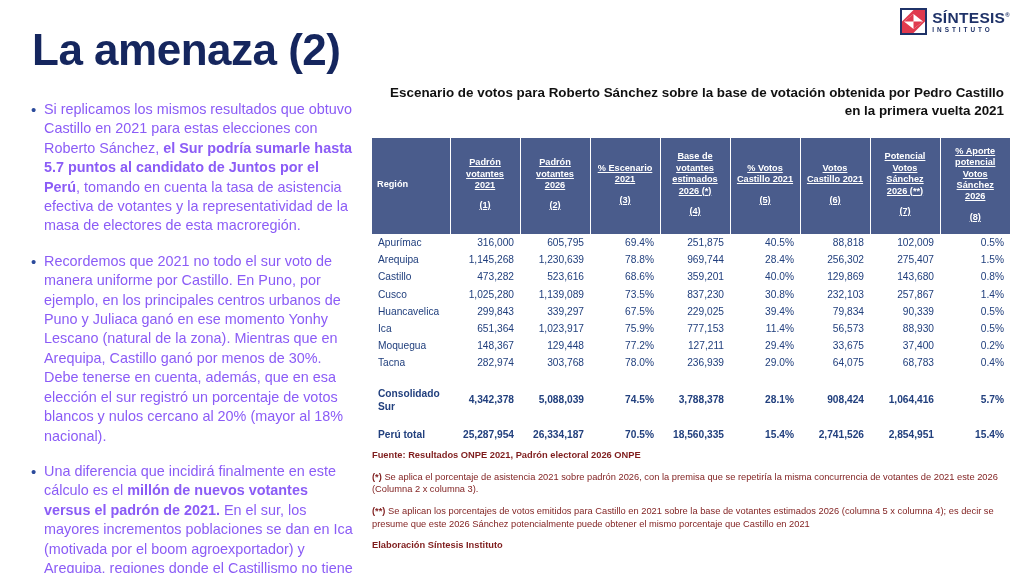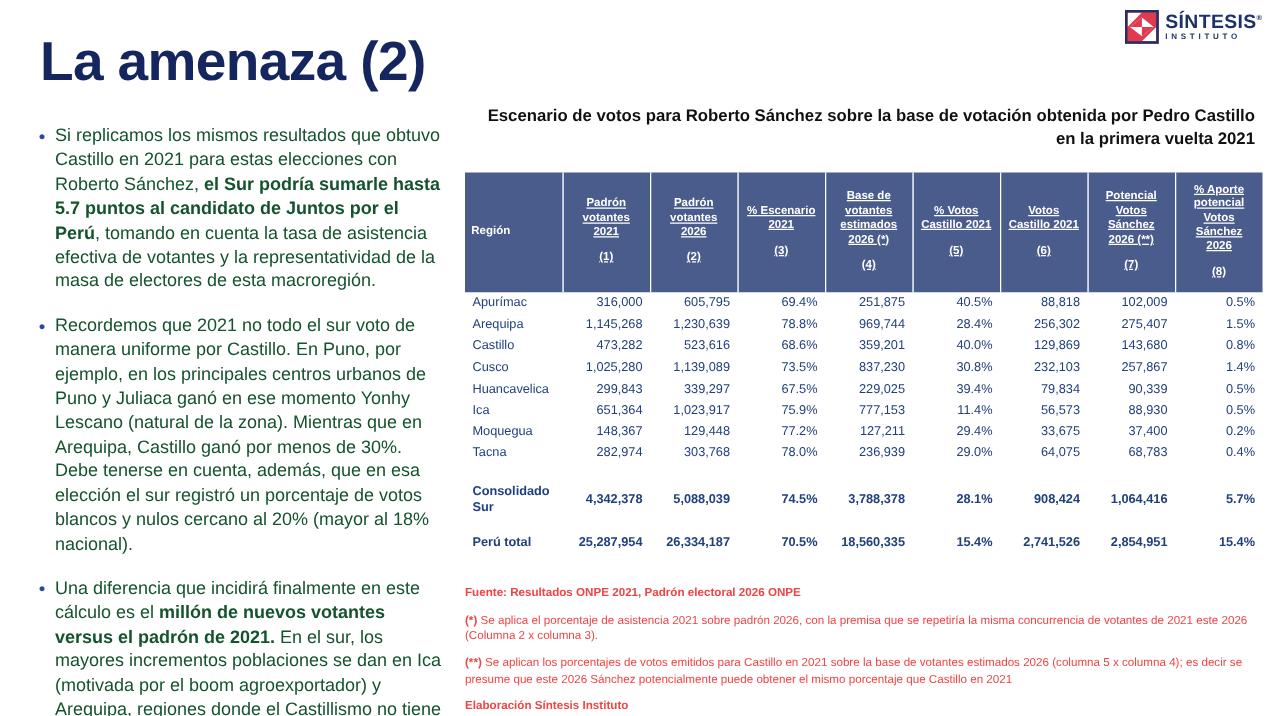--- a/index.html
+++ b/index.html
@@ -90,21 +90,21 @@
     width: 16px;
     flex: 0 0 16px;
     text-align: left;
     padding-left: 3px;
     box-sizing: border-box;
   }
   .bullet-text {
     flex: 1;
     font-size: 14.4px;
     line-height: 19.4px;
-    color: #14532d;
+    color: #8b5cf6;
   }
   .bullet-text b { font-weight: bold; }
 
   
   #right-pane {
     position: absolute;
     left: 372px;
     top: 84px;
     width: 638px;
   }
@@ -177,22 +177,22 @@
     background: #ffffff;
   }
   tr.gap-row td {
     height: 7px;
     padding: 0;
     background: #ffffff;
   }
 
   
   #footnotes {
-    margin-top: 25px;
-    color: #ef4444;
+    margin-top: 6px;
+    color: #7f1d1d;
   }
   .fn {
     font-size: 9.3px;
     line-height: 12.6px;
     margin-bottom: 9px;
   }
   .fn-strong { font-weight: bold; }
   .fn b { font-weight: bold; }
 </style>
 </head>

